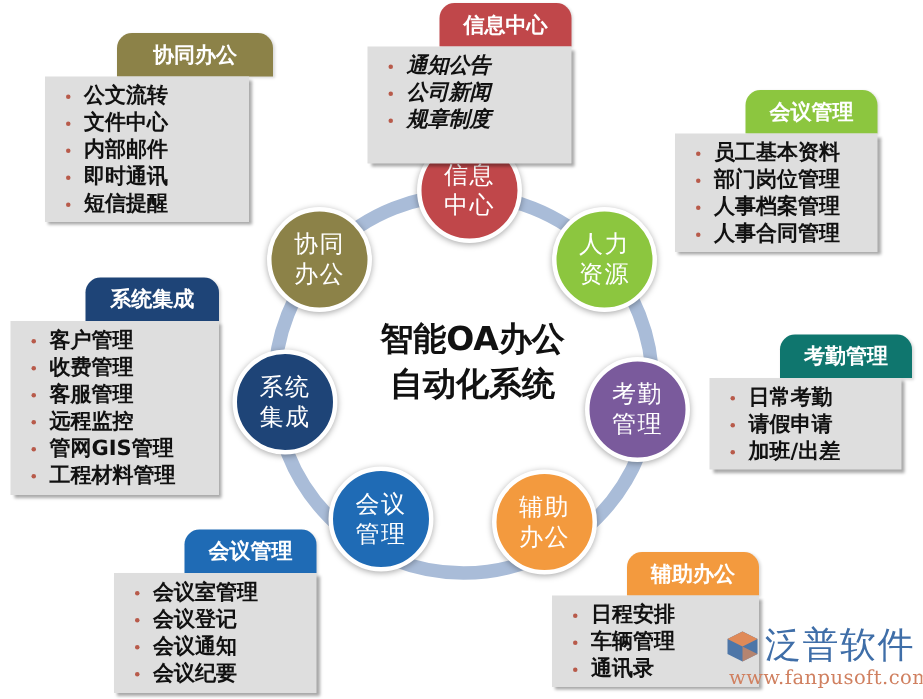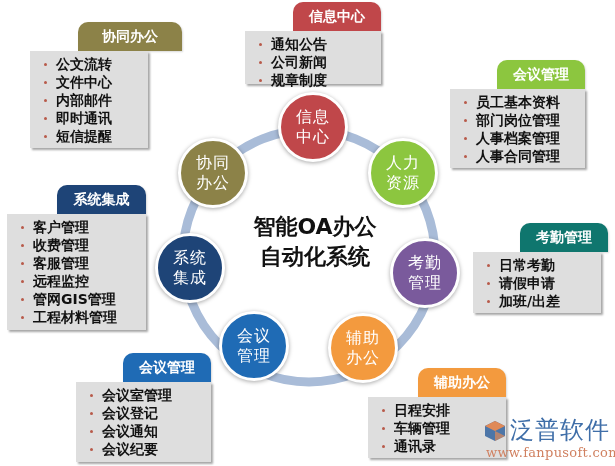--- a/index.html
+++ b/index.html
@@ -55,34 +55,34 @@
   <span>系统</span>
   <span>集成</span>
 </div>
 <div class="node" style="left:178px;top:138px;background:#8c8248;">
   <span>协同</span>
   <span>办公</span>
 </div>
 
 <div class="panel">
   <div class="tab" style="left:78px;top:22px;width:104px;background:#8c8248;">协同办公</div>
-  <div class="box" style="left:30px;top:51px;width:118px;height:97px;">
+  <div class="box" style="left:30px;top:51px;width:136px;height:97px;">
     <ul>
       <li>公文流转</li>
       <li>文件中心</li>
       <li>内部邮件</li>
       <li>即时通讯</li>
       <li>短信提醒</li>
     </ul>
   </div>
 </div>
 
 <div class="panel">
   <div class="tab" style="left:293px;top:2px;width:88px;background:#c0474a;">信息中心</div>
-  <div class="box" style="left:245px;top:31px;width:136px;height:53px;">
+  <div class="box" style="left:245px;top:31px;width:136px;height:78px;font-style:italic;">
     <ul>
       <li>通知公告</li>
       <li>公司新闻</li>
       <li>规章制度</li>
     </ul>
   </div>
 </div>
 
 <div class="panel">
   <div class="tab" style="left:497px;top:60px;width:88px;background:#8cc63f;">会议管理</div>

